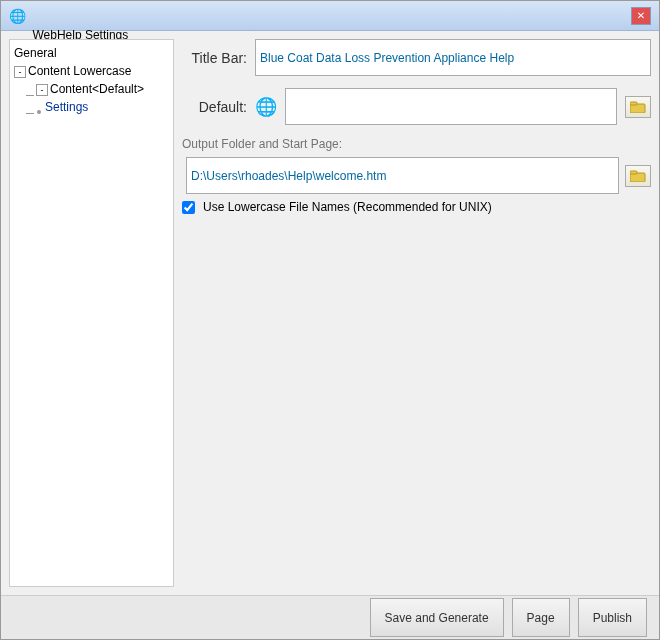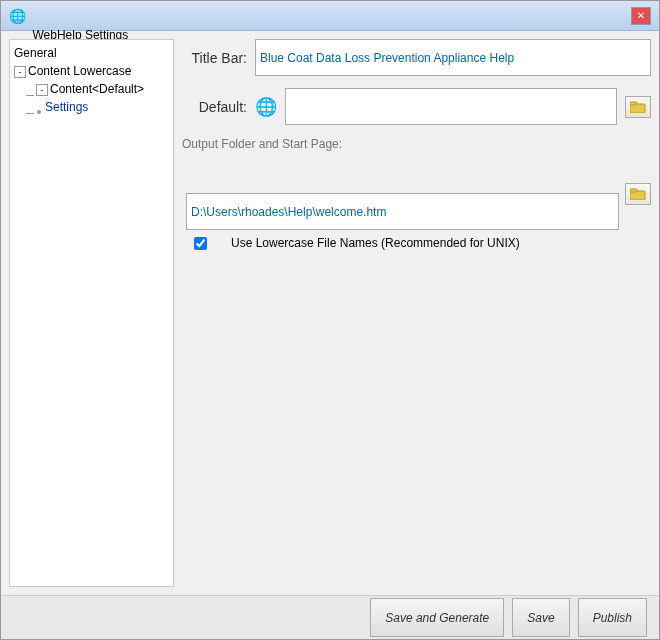--- a/index.html
+++ b/index.html
@@ -148,22 +148,22 @@
       gap: 6px;
     }
     .output-row {
       display: flex;
       align-items: center;
       gap: 6px;
     }
     .checkbox-row {
       display: flex;
       align-items: center;
-      gap: 24px;
-      margin-left: 12px;
+      gap: 8px;
+      margin-left: 0;
     }
     .checkbox-row input[type="checkbox"] {
       margin: 0;
     }
     .bottom-bar {
       height: 44px;
       background: #e8e8e8;
       border-top: 1px solid #ccc;
       display: flex;
       align-items: center;
@@ -172,21 +172,20 @@
       gap: 8px;
     }
     .action-btn {
       height: 39px;
       padding: 0 14px;
       background: linear-gradient(to bottom, #f4f4f4, #e0e0e0);
       border: 1px solid #aaa;
       font-size: 12px;
       cursor: pointer;
       color: #333;
-      font-style: italic;
     }
   </style>
 </head>
 <body>
 
 <div class="window">
 
   <div class="title-bar">
     <div style="display:flex;align-items:center;">
       <span style="font-size:14px;margin-right:6px;">🌐</span>
@@ -241,36 +240,36 @@
             <rect x="0" y="4" width="15" height="9" rx="1" fill="#e8c84a" stroke="#b8962a" stroke-width="1"></rect>
             <rect x="0" y="2" width="7" height="3" rx="1" fill="#e8c84a" stroke="#b8962a" stroke-width="1"></rect>
           </svg>
         </div>
       </div>
 
       <div class="output-section">
         <span class="section-label">Output Folder and Start Page:</span>
 
         <div class="output-row">
-          <input class="form-input" type="text" style="margin-left: 4px; margin-top: 36px;" value="D:\Users\rhoades\Help\welcome.htm">
+          <input class="form-input" type="text" style="margin-left: 4px;" value="D:\Users\rhoades\Help\welcome.htm">
           <div class="browse-btn">
             <svg width="16" height="13" viewBox="0 0 16 13">
               <rect x="0" y="4" width="15" height="9" rx="1" fill="#e8c84a" stroke="#b8962a" stroke-width="1"></rect>
               <rect x="0" y="2" width="7" height="3" rx="1" fill="#e8c84a" stroke="#b8962a" stroke-width="1"></rect>
             </svg>
           </div>
         </div>
 
         <div class="checkbox-row">
           <input type="checkbox" id="lowercase-cb" checked="" style="">
           <label for="lowercase-cb">Use Lowercase File Names (Recommended for UNIX)</label>
         </div>
       </div>
 
     </div>
   </div>
 
   <div class="bottom-bar">
     <button class="action-btn">Save and Generate</button>
-    <button class="action-btn">Save</button>
+    <button class="action-btn">Page</button>
     <button class="action-btn">Publish</button>
   </div>
 </div>
 
 </body></html>

